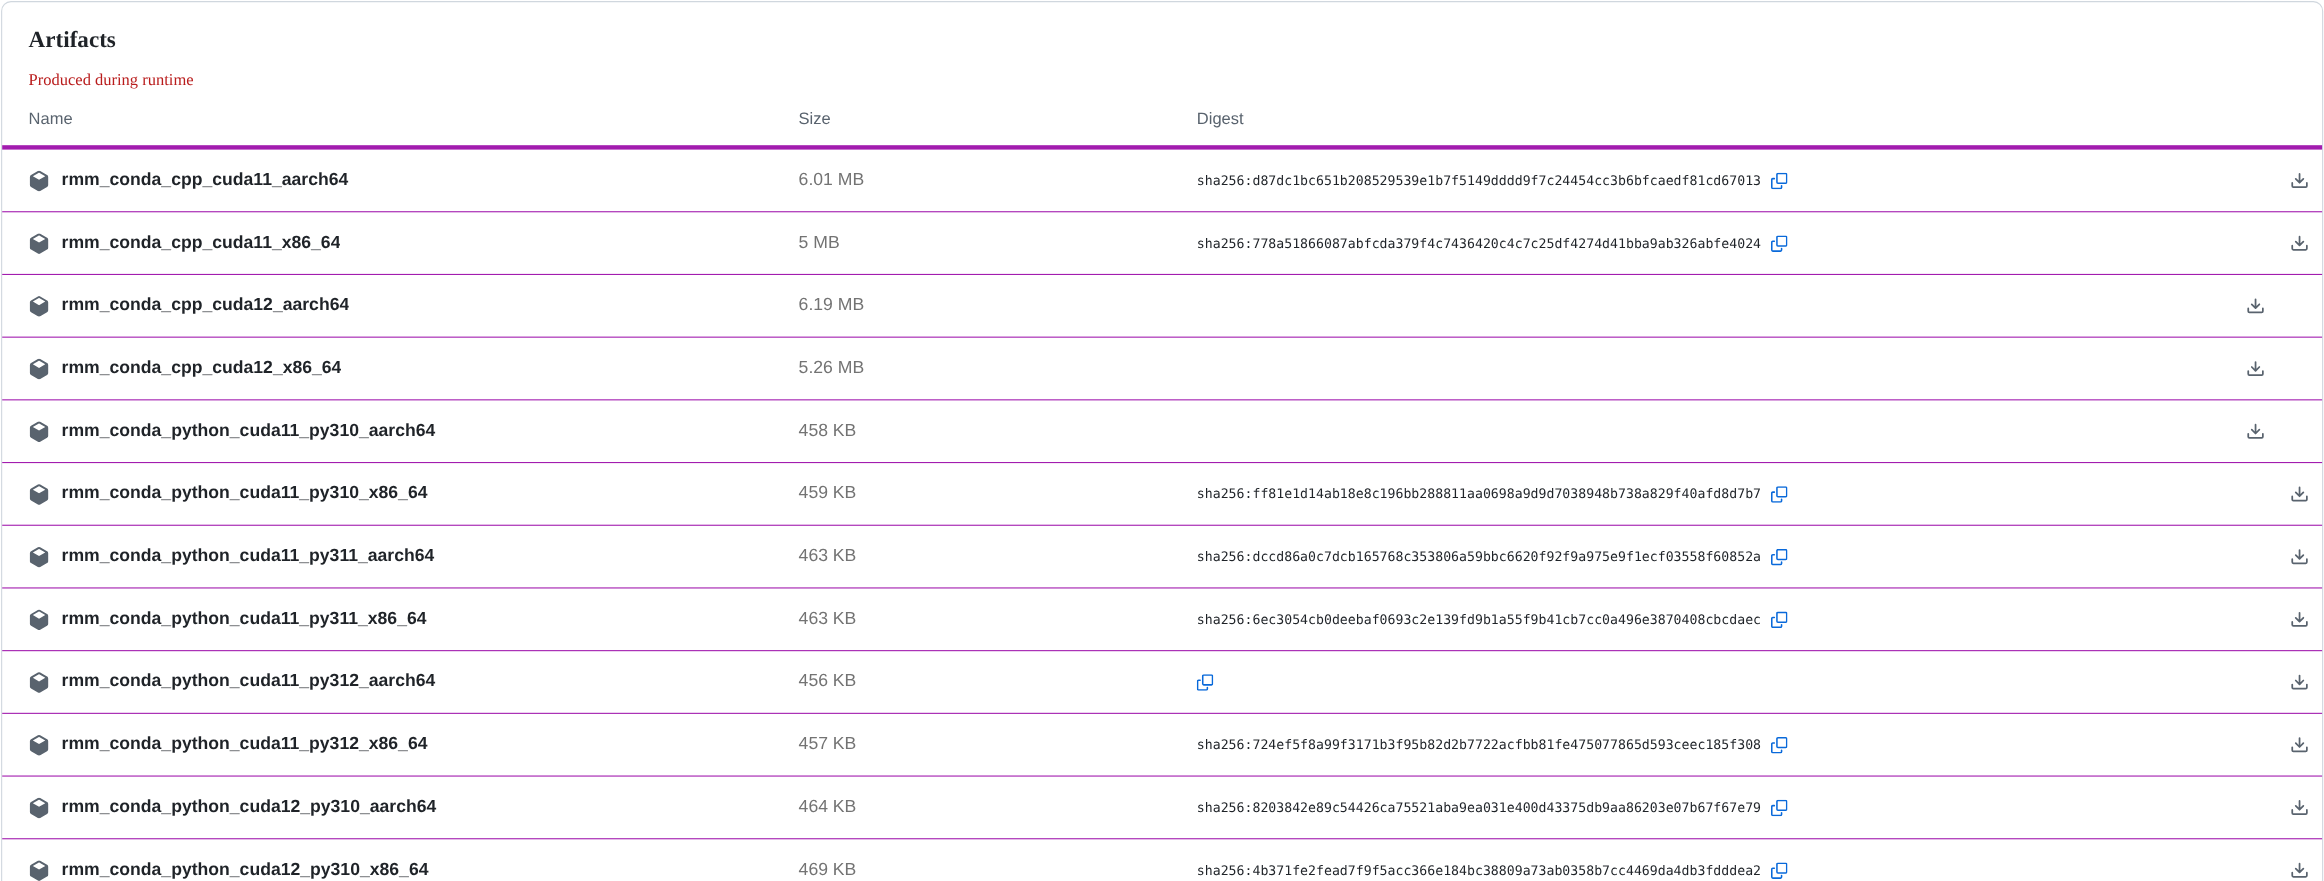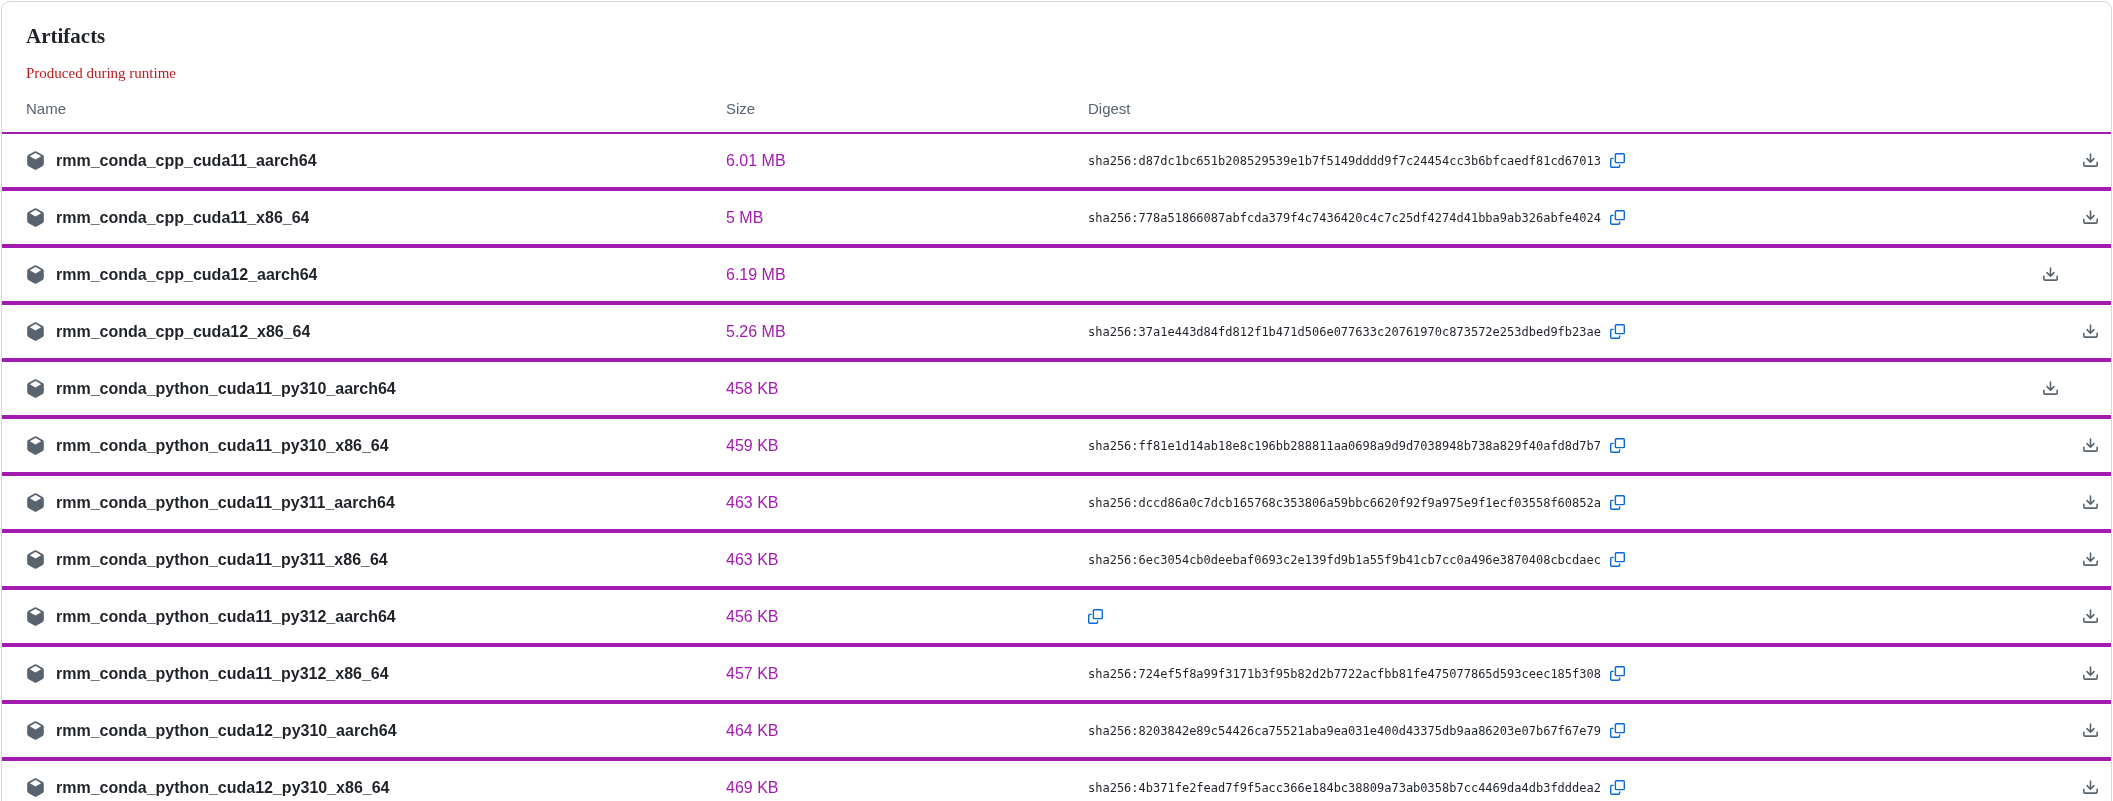--- a/index.html
+++ b/index.html
@@ -34,42 +34,42 @@
   .grid-cols {
     display: grid;
     grid-template-columns: 700px 362px 1fr 40px;
     align-items: center;
     padding-left: 24px;
     padding-right: 12px;
   }
   .thead {
     margin-top: 18px;
     padding-bottom: 14px;
-    border-bottom: 2px solid #a21caf;
+    border-bottom: 4px solid #a21caf;
   }
   .th {
     font-size: 15px;
     font-weight: 400;
     color: #59636e;
     line-height: 18px;
   }
   .row {
     height: 57px;
-    border-bottom: 4px solid #a21caf;
+    border-bottom: 1px solid #a21caf;
   }
   .name-cell { display: flex; align-items: center; gap: 11px; min-width: 0; }
   .pkg-icon { width: 19px; height: 19px; flex: none; color: #59636e; }
   .artifact-name {
     font-size: 16px;
     font-weight: 700;
     color: #1f2328;
     white-space: nowrap;
     overflow: hidden;
   }
-  .artifact-size { font-size: 16px; color: #a21caf; }
+  .artifact-size { font-size: 16px; color: #737373; }
   .digest-cell { display: flex; align-items: center; gap: 9px; min-width: 0; text-align: center; }
   .artifact-digest {
     font-family: "DejaVu Sans Mono", "Liberation Mono", monospace;
     font-size: 12px;
     color: #1f2328;
     white-space: nowrap;
   }
   .icon-btn {
     background: none;
     border: none;
@@ -193,31 +193,20 @@
   <div class="row grid-cols">
     <div class="name-cell">
       <span class="pkg-icon">
         <svg viewBox="0 0 16 16" width="19" height="19" fill="currentColor" aria-hidden="true">
           <path d="M8.878.392a1.75 1.75 0 0 0-1.756 0l-5.25 3.045A1.75 1.75 0 0 0 1 4.951v6.098c0 .624.332 1.2.872 1.514l5.25 3.045a1.75 1.75 0 0 0 1.756 0l5.25-3.045c.54-.313.872-.89.872-1.514V4.951c0-.624-.332-1.2-.872-1.514ZM7.875 1.69a.25.25 0 0 1 .25 0l4.63 2.685L8 7.133 3.245 4.375ZM2.5 5.677v5.372c0 .09.047.171.125.216l4.625 2.683V8.432Zm6.25 8.271 4.625-2.683a.25.25 0 0 0 .125-.216V5.677L8.75 8.432Z"></path>
         </svg>
       </span>
       <span class="artifact-name">rmm_conda_cpp_cuda12_x86_64</span>
     </div>
     <div class="artifact-size">5.26 MB</div>
-    <div class="digest-cell">
-      <span class="artifact-digest">sha256:37a1e443d84fd812f1b471d506e077633c20761970c873572e253dbed9fb23ae</span>
-      <button class="icon-btn">
-        <span class="copy-icon">
-          <svg viewBox="0 0 16 16" width="15" height="15" fill="currentColor" aria-hidden="true">
-            <path d="M0 6.75C0 5.784.784 5 1.75 5h1.5a.75.75 0 0 1 0 1.5h-1.5a.25.25 0 0 0-.25.25v7.5c0 .138.112.25.25.25h7.5a.25.25 0 0 0 .25-.25v-1.5a.75.75 0 0 1 1.5 0v1.5A1.75 1.75 0 0 1 9.25 16h-7.5A1.75 1.75 0 0 1 0 14.25Z"></path>
-            <path d="M5 1.75C5 .784 5.784 0 6.75 0h7.5C15.216 0 16 .784 16 1.75v7.5A1.75 1.75 0 0 1 14.25 11h-7.5A1.75 1.75 0 0 1 5 9.25Zm1.75-.25a.25.25 0 0 0-.25.25v7.5c0 .138.112.25.25.25h7.5a.25.25 0 0 0 .25-.25v-7.5a.25.25 0 0 0-.25-.25Z"></path>
-          </svg>
-        </span>
-      </button>
-    </div>
     <div class="dl-cell">
       <button class="icon-btn">
         <span class="dl-icon">
           <svg viewBox="0 0 16 16" width="17" height="17" fill="currentColor" aria-hidden="true">
             <path d="M2.75 14A1.75 1.75 0 0 1 1 12.25v-2.5a.75.75 0 0 1 1.5 0v2.5c0 .138.112.25.25.25h10.5a.25.25 0 0 0 .25-.25v-2.5a.75.75 0 0 1 1.5 0v2.5A1.75 1.75 0 0 1 13.25 14Z"></path>
             <path d="M7.25 7.689V2a.75.75 0 0 1 1.5 0v5.689l1.97-1.969a.749.749 0 1 1 1.06 1.06l-3.25 3.25a.749.749 0 0 1-1.06 0L4.22 6.78a.749.749 0 1 1 1.06-1.06l1.97 1.969Z"></path>
           </svg>
         </span>
       </button>
     </div>

